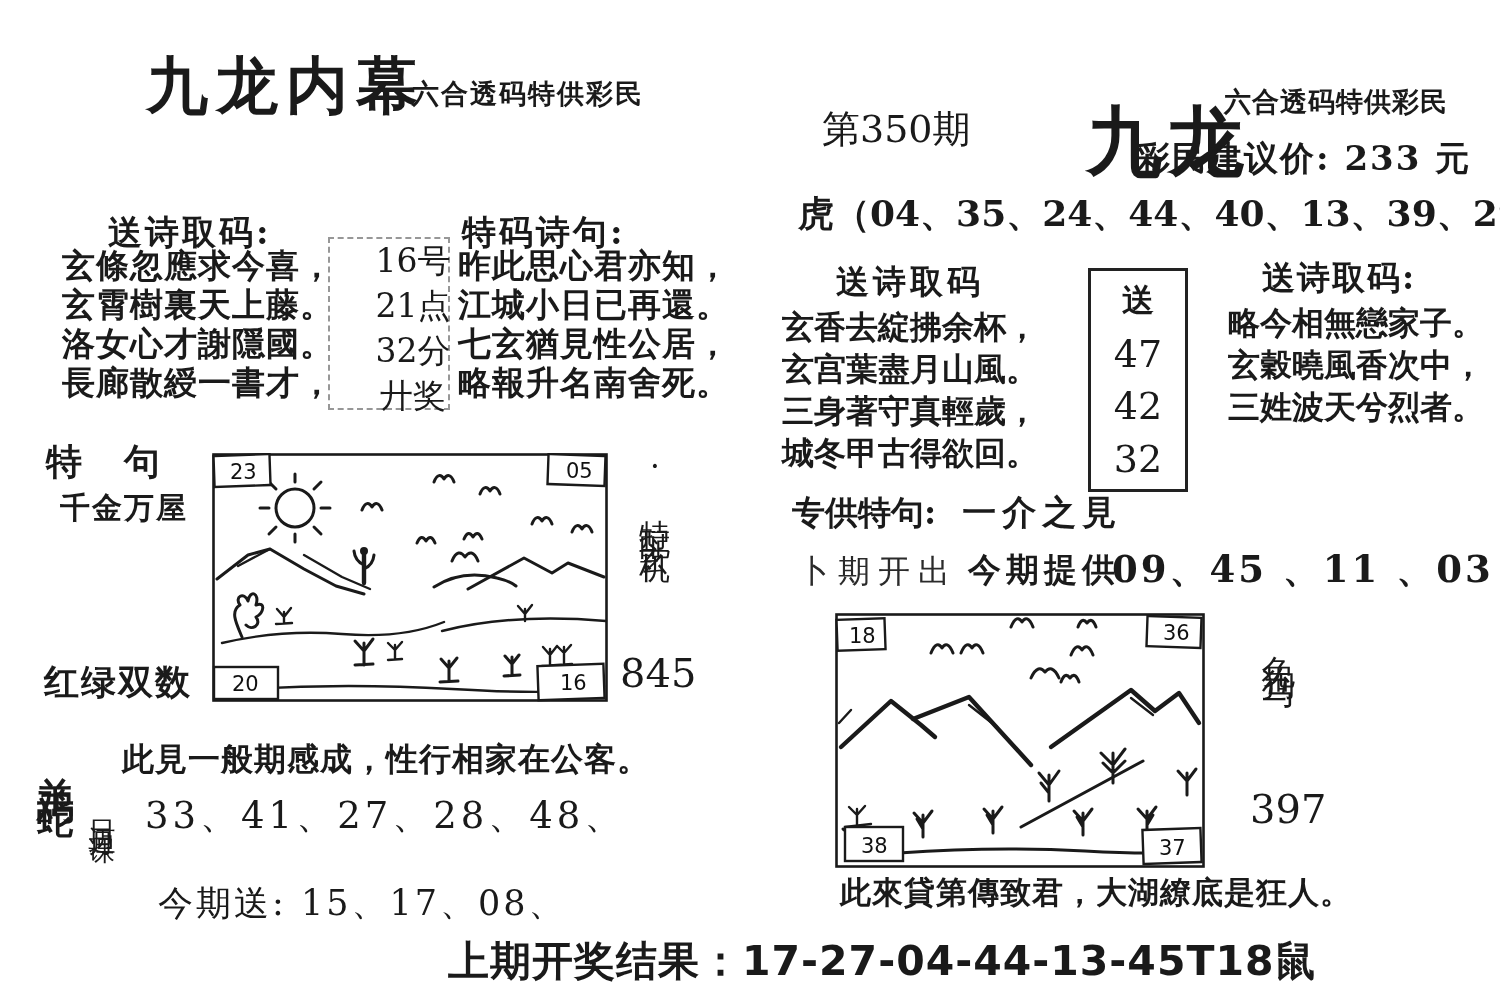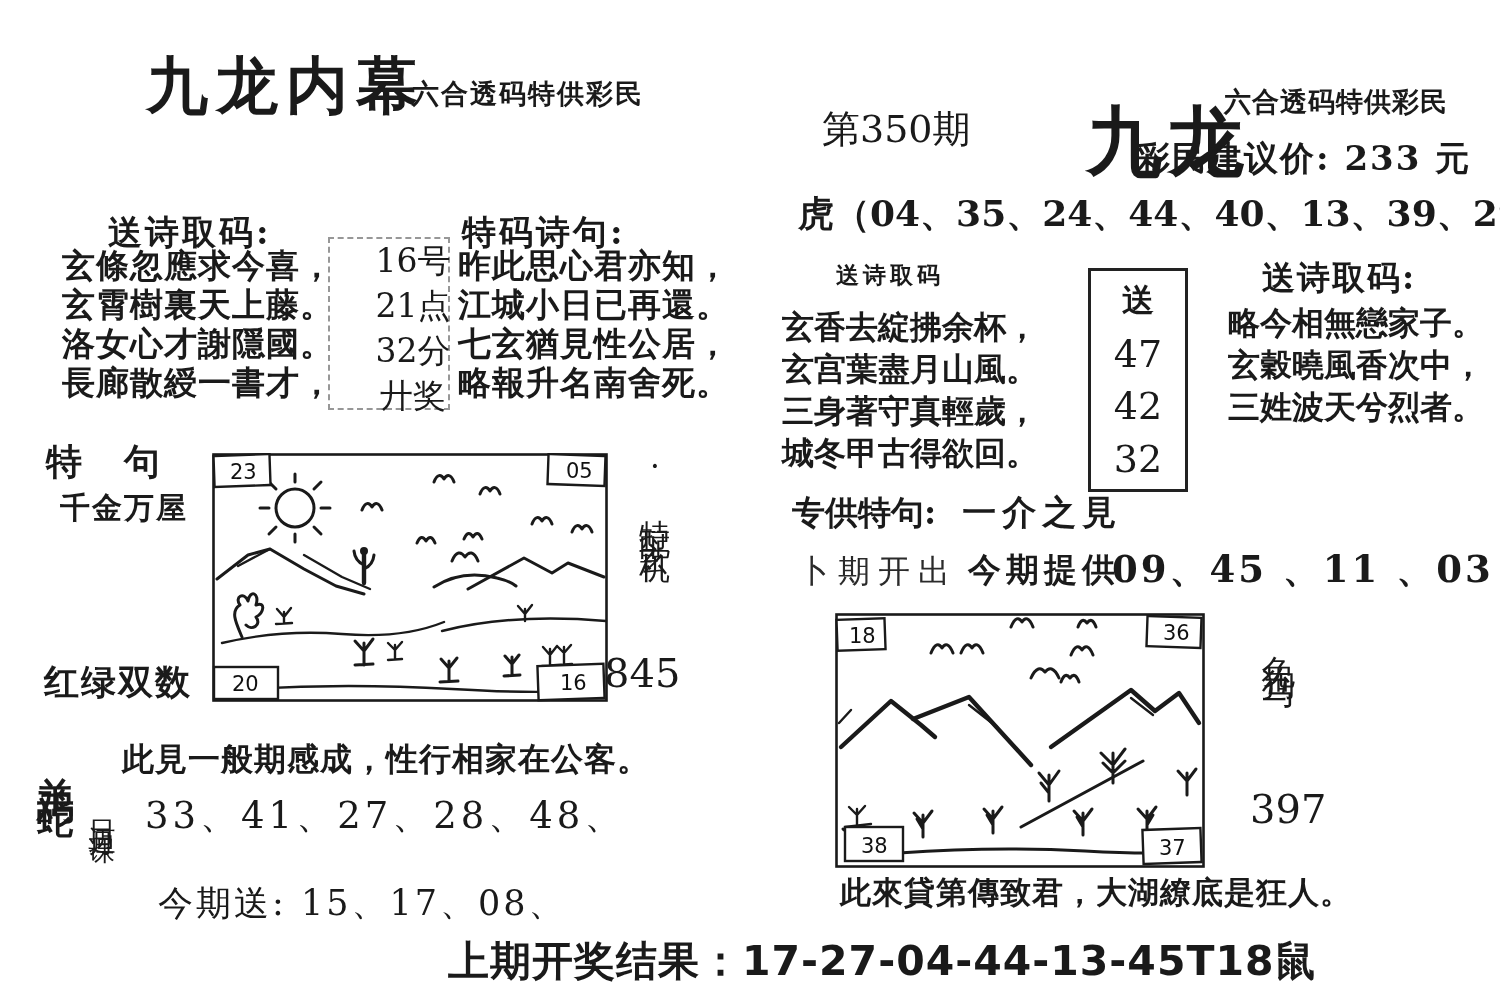--- a/index.html
+++ b/index.html
@@ -23,34 +23,34 @@
   .poem{font-size:33px;line-height:39px;letter-spacing:1px;}
   .poem-l1{left:62px;top:246px;}
   .poem-l2{left:458px;top:246px;}
   .prizebox{left:328px;top:237px;width:118px;height:169px;border:2px dashed #979797;
     display:flex;flex-direction:column;justify-content:space-around;align-items:center;}
   .prizebox div{font-size:33px;font-family:"DejaVu Serif", serif;margin-left:48px;}
   .teju-label{left:46px;top:438px;font-size:36px;letter-spacing:42px;}
   .teju-value{left:60px;top:488px;font-size:30px;letter-spacing:2px;}
   .pic{position:absolute;}
   .sidenote-l{left:634px;top:448px;font-size:31px;letter-spacing:11px;height:185px;}
-  .num845{left:604px;top:650px;font-size:40px;}
+  .num845{left:620px;top:650px;font-size:40px;}
   .redgreen{left:44px;top:659px;font-size:35px;letter-spacing:2px;}
   .zodiac-l{left:30px;top:748px;font-size:37px;letter-spacing:11px;height:140px;}
   .calendar-l{left:84px;top:798px;font-size:27px;letter-spacing:6px;height:140px;}
   .sentence-l{left:122px;top:738px;font-size:32px;letter-spacing:1px;}
   .numrow-l{left:145px;top:791px;font-size:37px;letter-spacing:4px;}
   .giftrow-l{left:158px;top:880px;font-size:35px;letter-spacing:3px;}
   
   .title-right{left:1086px;top:44px;font-size:76px;letter-spacing:6px;margin-top:48px;}
   .subtitle-right{left:1224px;top:84px;font-size:27px;letter-spacing:1px;}
   .issue{left:822px;top:104px;font-size:38px;}
   .price{left:1136px;top:136px;font-size:34px;letter-spacing:2px;}
   .tigerline{left:798px;top:190px;font-size:36px;}
-  .hdr-songshi-m{left:836px;top:260px;font-size:23px;letter-spacing:4px;}
+  .hdr-songshi-m{left:836px;top:260px;font-size:33px;letter-spacing:4px;}
   .poem-r{font-size:32px;line-height:42px;}
   .poem-r1{left:782px;top:306px;}
   .sendbox{left:1088px;top:268px;width:94px;height:210px;border:3px solid #222;
     display:flex;flex-direction:column;justify-content:space-around;align-items:center;padding:4px 0;}
   .sendbox .w{font-size:32px;font-weight:bold;}
   .sendbox .n{font-size:38px;}
   .hdr-songshi-r{left:1262px;top:256px;font-size:33px;letter-spacing:2px;}
   .poem-r2{left:1228px;top:302px;}
   .special{left:792px;top:490px;font-size:33px;}
   .special .v{margin-left:26px;font-size:34px;letter-spacing:6px;}

